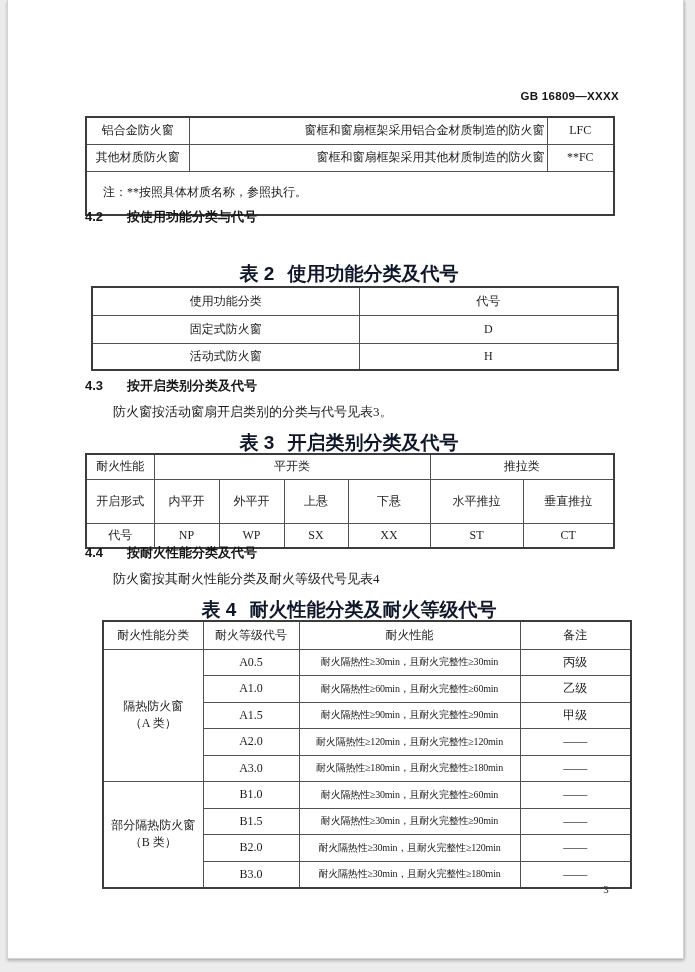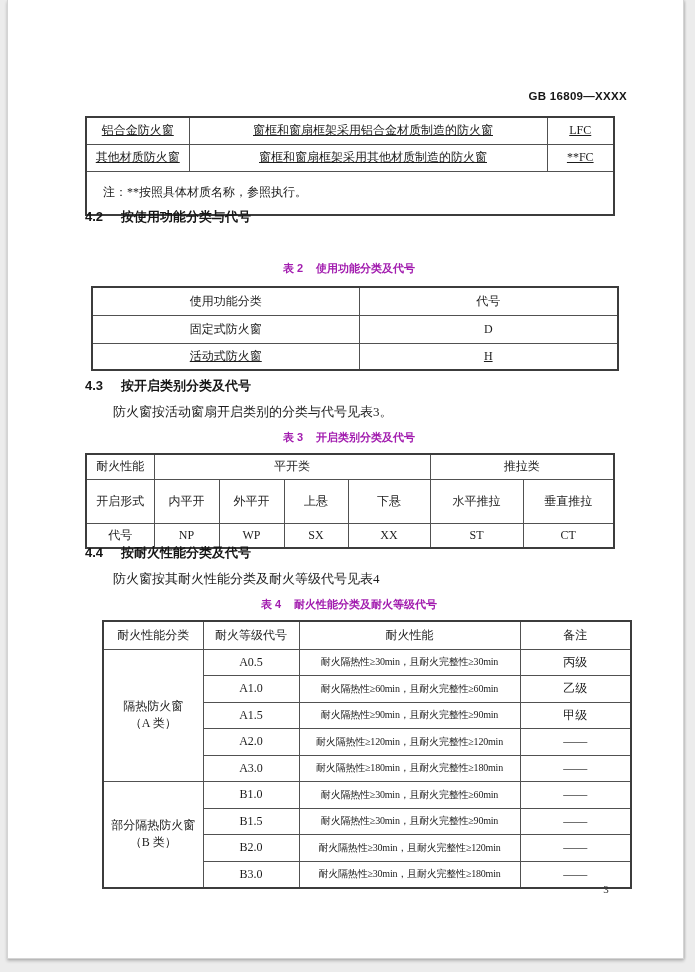--- a/index.html
+++ b/index.html
@@ -7,57 +7,57 @@
   .canvas {
     position:relative; width:695px; height:972px; background:#ececec;
     overflow:hidden; font-family:"Liberation Serif","DejaVu Serif",serif; color:#1c1c1c;
   }
   .page {
     position:absolute; left:7px; top:0; width:677px; height:959px;
     background:#ffffff; border:1px solid #d4d4d4; border-top:none;
     box-shadow:0 2px 3px rgba(0,0,0,0.22), 1px 0 2px rgba(0,0,0,0.12);
   }
   .gb-code {
-    position:absolute; top:90px; right:56px;
+    position:absolute; top:90px; right:64px;
     font-family:"Liberation Sans","DejaVu Sans",sans-serif;
     font-weight:bold; font-size:11.5px; letter-spacing:0.3px; color:#151515;
   }
   .heading {
     position:absolute; left:77px;
     font-family:"Liberation Sans","DejaVu Sans",sans-serif;
     font-weight:bold; font-size:13px; line-height:15px; color:#161616;
   }
-  .heading .num { margin-right:18px; }
+  .heading .num { margin-right:24px; }
   .para {
     position:absolute; left:105px; font-size:13px; line-height:15px; color:#1c1c1c;
   }
   .caption {
     position:absolute; left:77px; width:528px; text-align:center;
     font-family:"Liberation Sans","DejaVu Sans",sans-serif;
-    font-weight:bold; font-size:11px; color:#a21caf;
+    font-weight:bold; font-size:19px; color:#0f172a;
   }
   .caption .num { margin-right:13px; }
   table.tbl {
     position:absolute; border-collapse:collapse; table-layout:fixed;
     border:2px solid #3c3c3c; background:#fff;
   }
   table.tbl td {
     border:1px solid #515151; font-size:12px; text-align:center;
     vertical-align:middle; padding:0 2px; color:#1c1c1c; overflow:hidden;
   }
   .t1 { left:77px; top:116px; width:528px; }
-  .t1 td.l { text-align:center; padding-left:12px; }
+  .t1 td.l { text-align:right; padding-left:12px; }
   .t1 td.note { text-align:left; padding-left:16px; }
   .t2 { left:83px; top:286px; width:526px; }
   .t3 { left:77px; top:453px; width:528px; }
   .t4 { left:94px; top:620px; width:528px; }
   .t4 td.perf { font-size:10px; letter-spacing:-0.2px; white-space:nowrap; }
   .t4 td.cat { line-height:17px; }
   .r25 { height:25px; } .r26 { height:44px; } .r265 { height:26.5px; }
-  .r27 { height:27px;text-decoration:underline; } .r28 { height:28px; }
+  .r27 { height:27px; } .r28 { height:28px; }
   .page-num {
     position:absolute; left:590px; top:883px; width:16px; text-align:center;
     font-size:11px; color:#333333;
   }
 </style>
 </head>
 <body>
 
 <div class="canvas">
   <div class="page">

